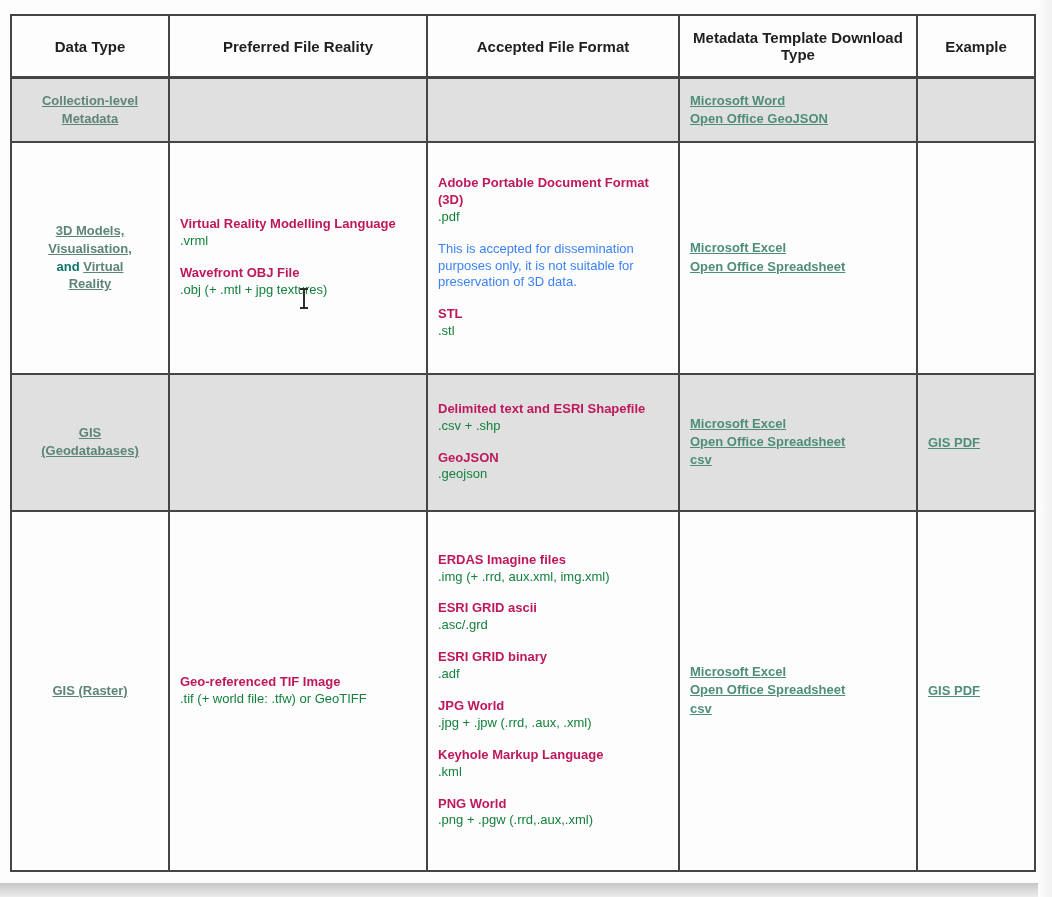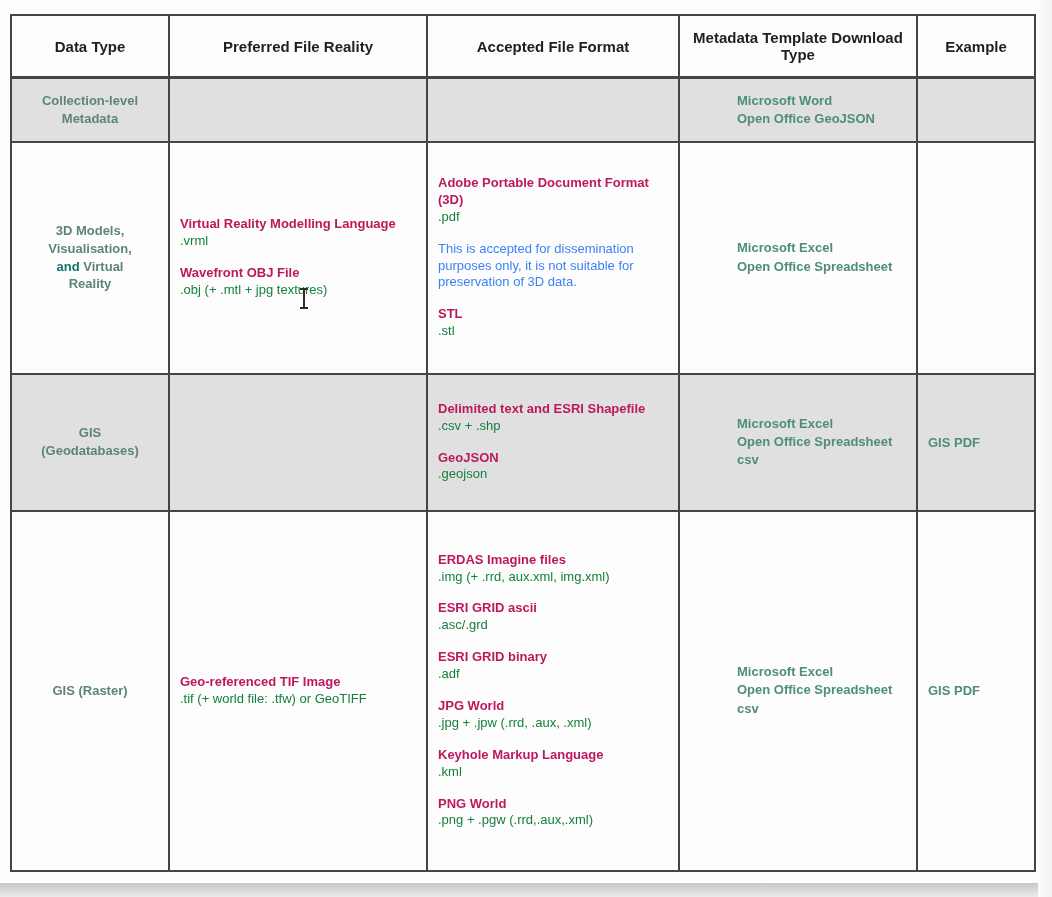--- a/index.html
+++ b/index.html
@@ -52,38 +52,39 @@
   td.cell-datatype{ text-align:center; }
   td.cell-example{ text-align:left; }
 
   .h-r1{height:64px;}
   .h-r2{height:232px;}
   .h-r3{height:137px;}
   .h-r4{height:360px;}
 
   a.link{
     color:var(--link-green,#4e8e76);
+    text-decoration:underline;
     cursor:pointer;
     font-weight:bold;
   }
   a.link-dt{ color:var(--link-dt,#5d8577); }
   .dt-wrap{display:inline-block;max-width:112px;line-height:1.35;}
   .dt-wrap-narrow{display:inline-block;max-width:100px;line-height:1.35;}
   .dt-block{display:block;}
   .plain-word{color:#0f766e;font-weight:bold;}
 
   .fmt{margin:0 0 15px 0;line-height:1.3;}
   .fmt:last-child{margin-bottom:0;}
   .fmt-name{font-weight:bold;color:#be185d;}
   .fmt-ext{color:#15803d;}
   .fmt-note{color:#3b82f6;line-height:1.3;margin:15px 0;}
 
   .meta-links{line-height:1.4;}
   .meta-links a{display:inline;}
-  .meta-links .lnk-row{display:block;margin-left:47px;}
+  .meta-links .lnk-row{display:block;}
 
   
   #text-cursor{
     position:absolute;left:299px;top:287px;width:10px;height:23px;
   }
   #text-cursor .stem{
     position:absolute;left:4px;top:2px;width:2px;height:19px;background:#2e2e2e;
   }
   #text-cursor .cap-top{
     position:absolute;left:1px;top:1px;width:8px;height:2px;background:#2e2e2e;

